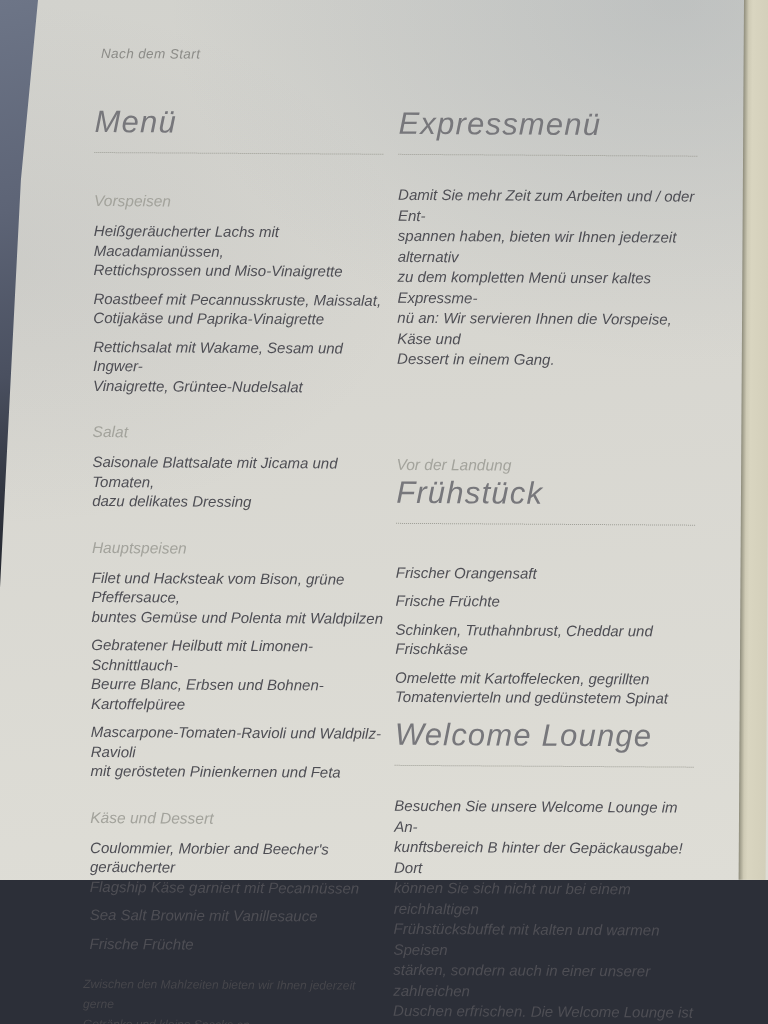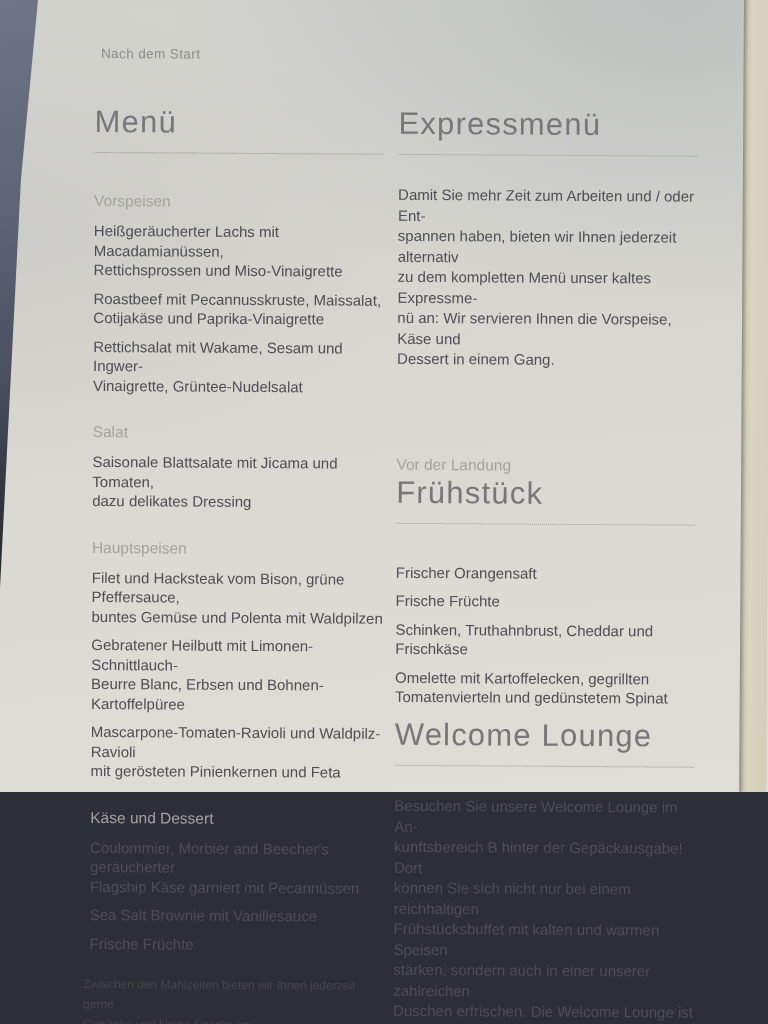--- a/index.html
+++ b/index.html
@@ -7,21 +7,22 @@
     padding: 0;
     width: 768px;
     height: 1024px;
     overflow: hidden;
     font-family: "Liberation Sans", "DejaVu Sans", sans-serif;
     background: #2c2f38;
   }
   .photo {
     position: relative;
     width: 768px;
-    height: 792px;
+    height: 880px;
+    font-style: italic;
   }
   
   .page {
     position: absolute;
     inset: 0;
     background:
       radial-gradient(120% 75% at 88% 0%, rgba(138,148,158,0.28), rgba(138,148,158,0) 55%),
       radial-gradient(90% 50% at 0% 30%, rgba(120,125,135,0.10), rgba(120,125,135,0) 60%),
       linear-gradient(176deg, #d2d2cd 0%, #d7d6d0 38%, #deddd6 100%);
   }

